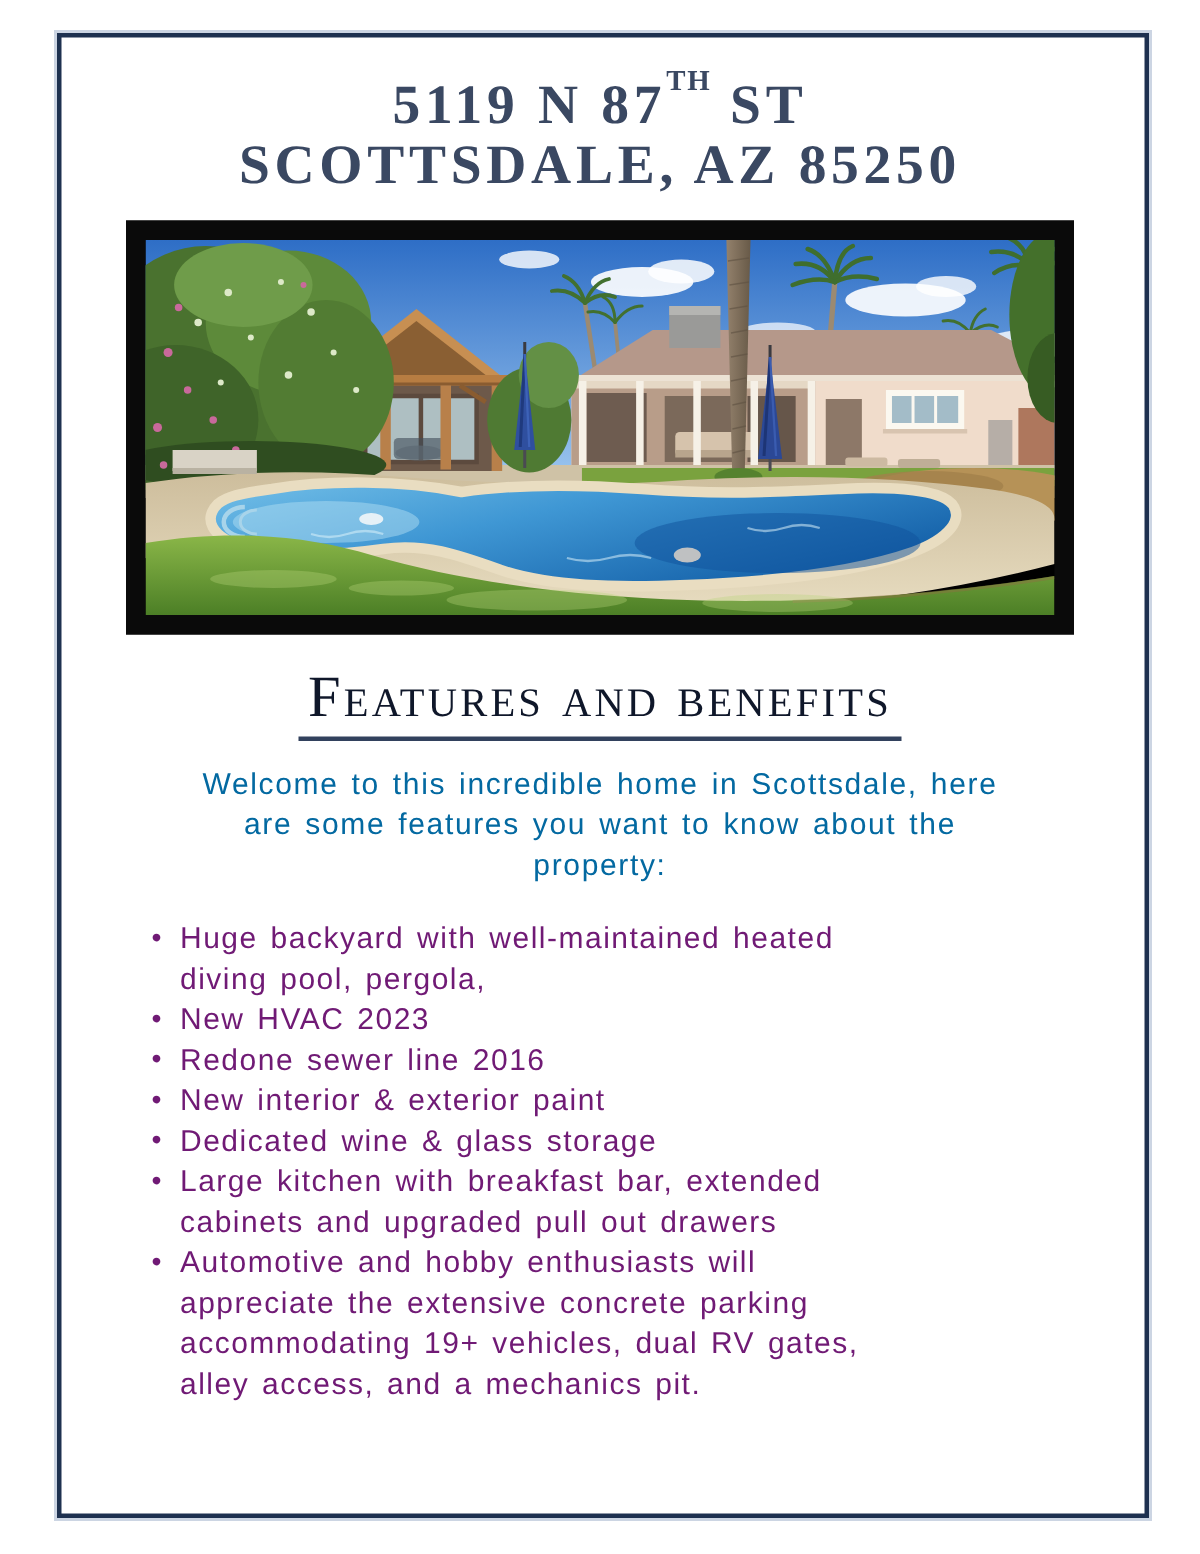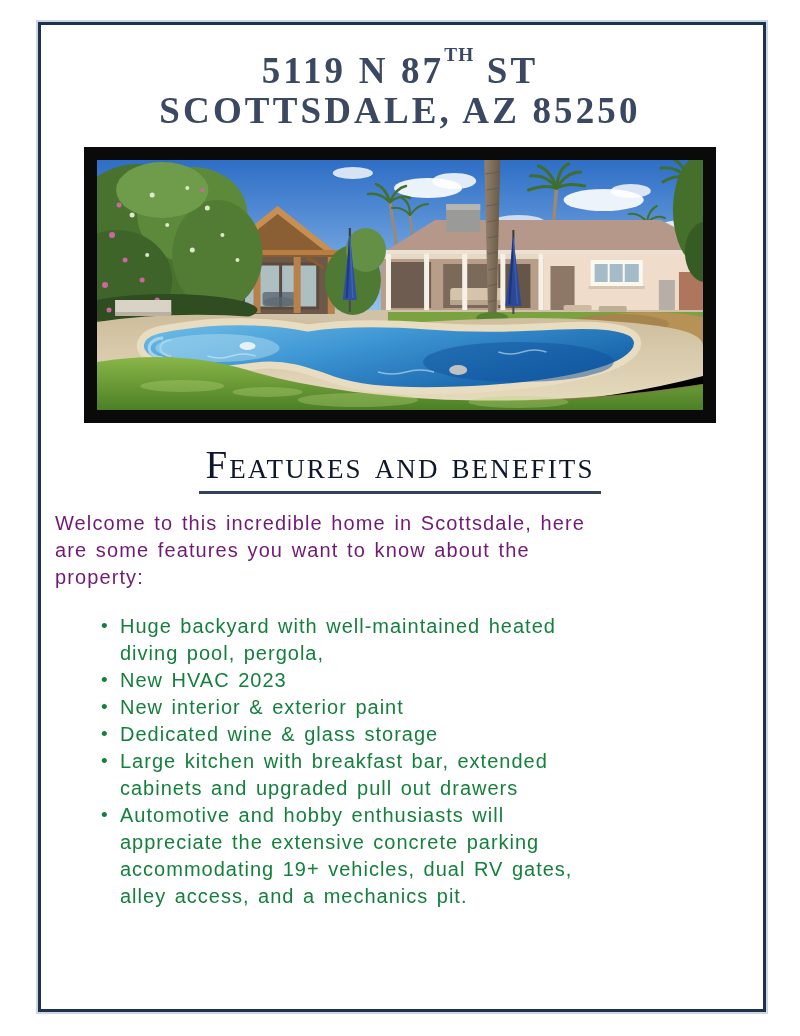--- a/index.html
+++ b/index.html
@@ -16,25 +16,25 @@
 
   figure.photo-frame{display:block;width:606px;height:250px;margin:16px auto 0;
         border:13px solid #0a0a0a;background:#000;}
   figure.photo-frame svg{display:block;width:606px;height:250px;}
 
   h2.section-heading{margin:22px 0 0;text-align:center;font-family:"Liberation Serif","DejaVu Serif",serif;
         font-weight:400;font-variant:small-caps;font-variant-caps:small-caps;
         font-size:39px;line-height:1.02;letter-spacing:.055em;color:#0f172a;}
   h2.section-heading .underline{display:inline-block;border-bottom:3px solid #32415d;padding:0 6px 6px;}
 
-  p.intro{width:690px;margin:16px auto 0;font-size:20px;line-height:27px;
-        letter-spacing:.055em;word-spacing:.1em;color:#701a75;white-space:pre-line;}
+  p.intro{width:690px;margin:16px auto 0;text-align:center;font-size:20px;line-height:27px;
+        letter-spacing:.055em;word-spacing:.1em;color:#0369a1;white-space:pre-line;}
 
   ul.features{list-style:none;margin:22px 0 0 100px;padding:0;width:610px;
-        font-size:20px;line-height:27px;letter-spacing:.05em;word-spacing:.1em;color:#15803d;}
+        font-size:20px;line-height:27px;letter-spacing:.05em;word-spacing:.1em;color:#701a75;}
   ul.features li{position:relative;padding-left:20px;margin:0;white-space:pre-line;}
   ul.features li::before{content:"\2022";position:absolute;left:1px;top:-1px;font-size:19px;}
 </style>
 </head>
 <body>
 
 <div class="page">
   <div class="border-frame"></div>
 
   <div class="content">
@@ -291,20 +291,21 @@
     </h2>
 
     <p class="intro">Welcome to this incredible home in Scottsdale, here
 are some features you want to know about the
 property:</p>
 
     <ul class="features">
         <li>Huge backyard with well-maintained heated
 diving pool, pergola,</li>
         <li>New HVAC 2023</li>
+        <li>Redone sewer line 2016</li>
         <li>New interior &amp; exterior paint</li>
         <li>Dedicated wine &amp; glass storage</li>
         <li>Large kitchen with breakfast bar, extended
 cabinets and upgraded pull out drawers</li>
         <li>Automotive and hobby enthusiasts will
 appreciate the extensive concrete parking
 accommodating 19+ vehicles, dual RV gates,
 alley access, and a mechanics pit.</li>
       </ul>
 

